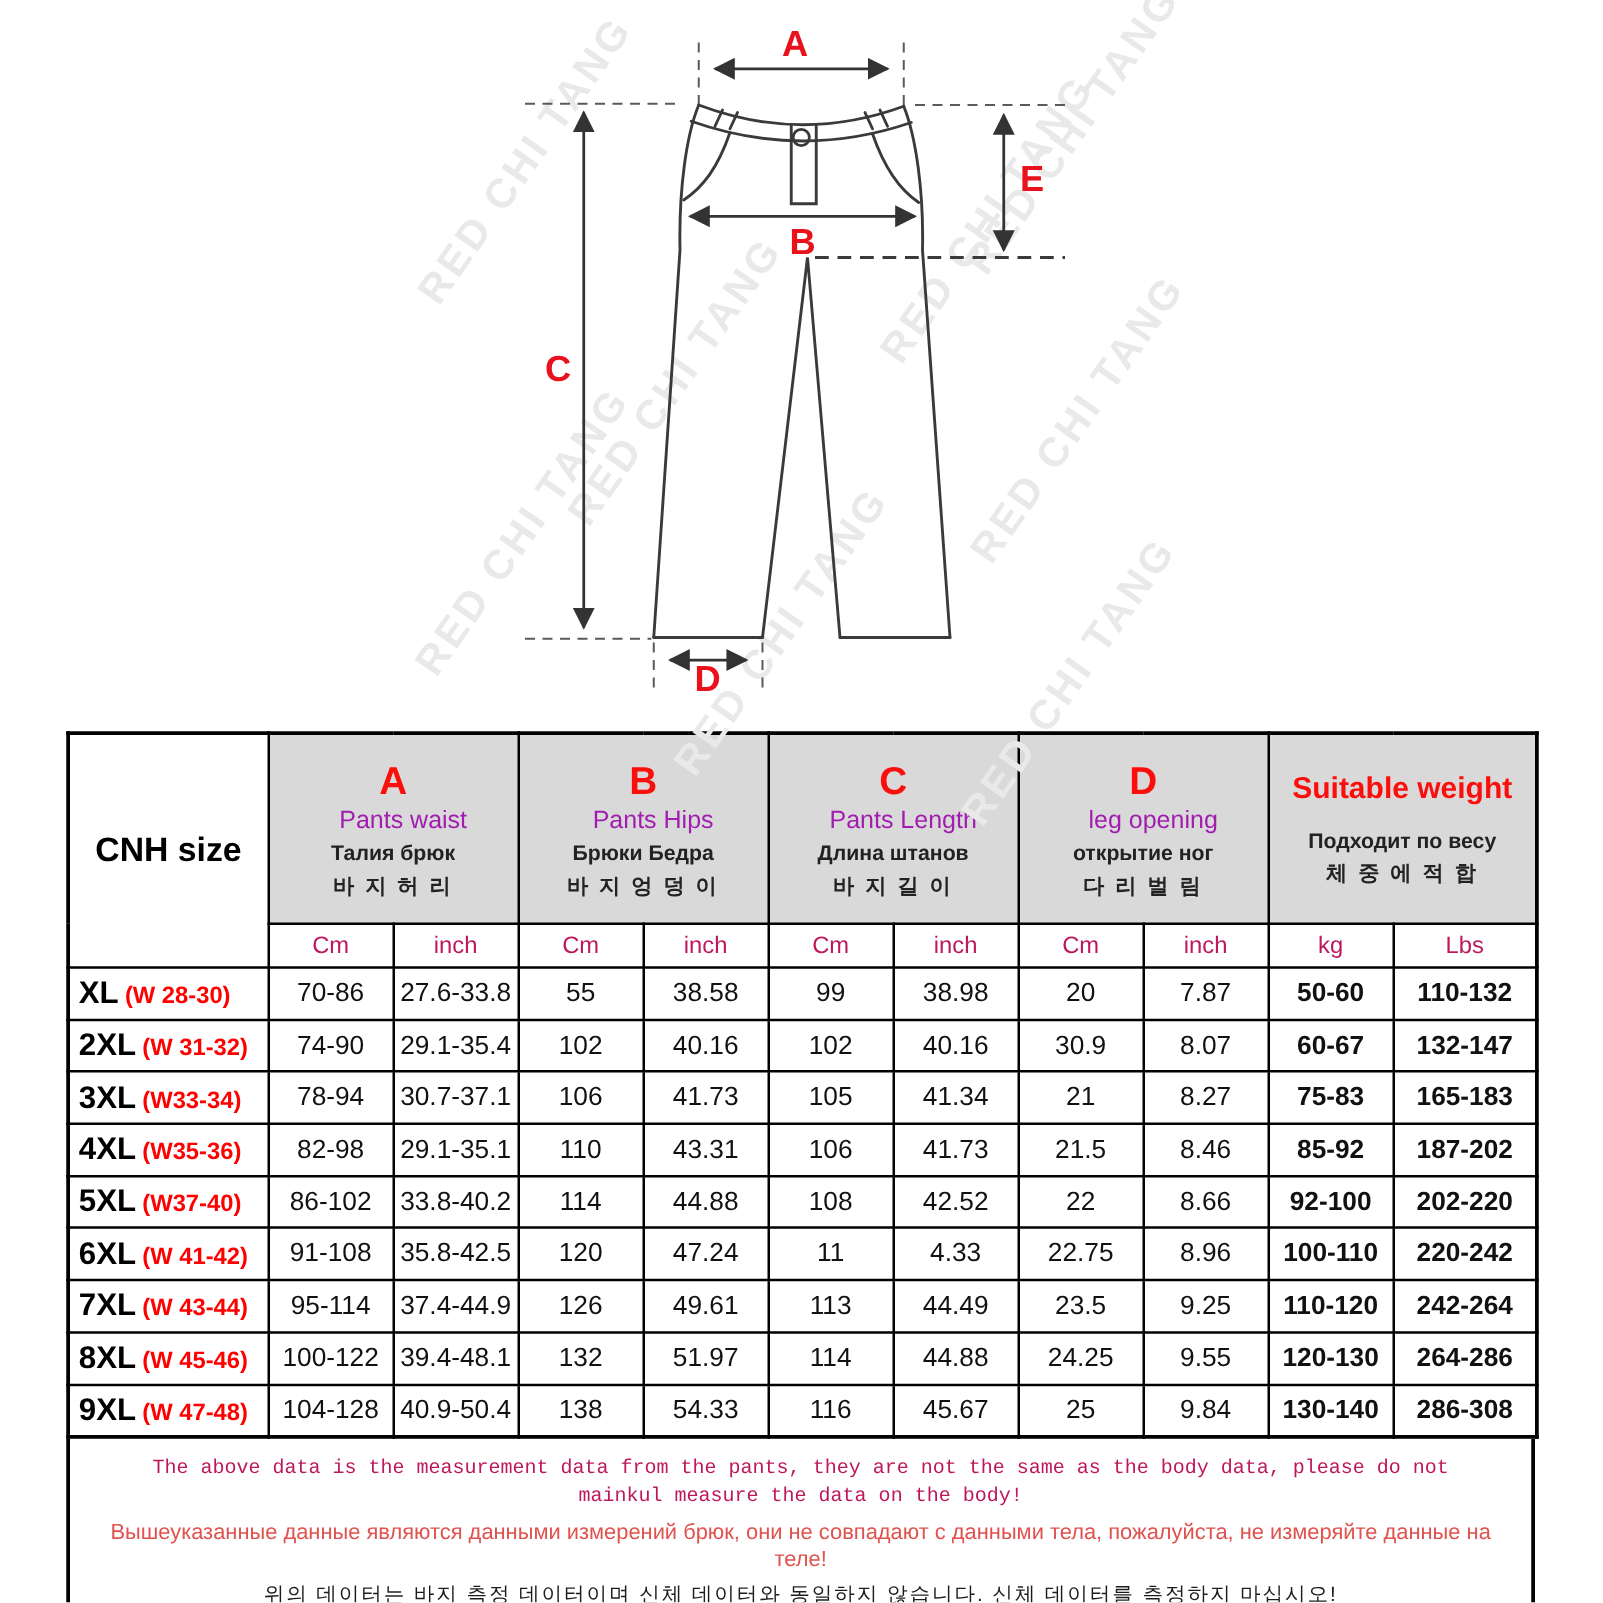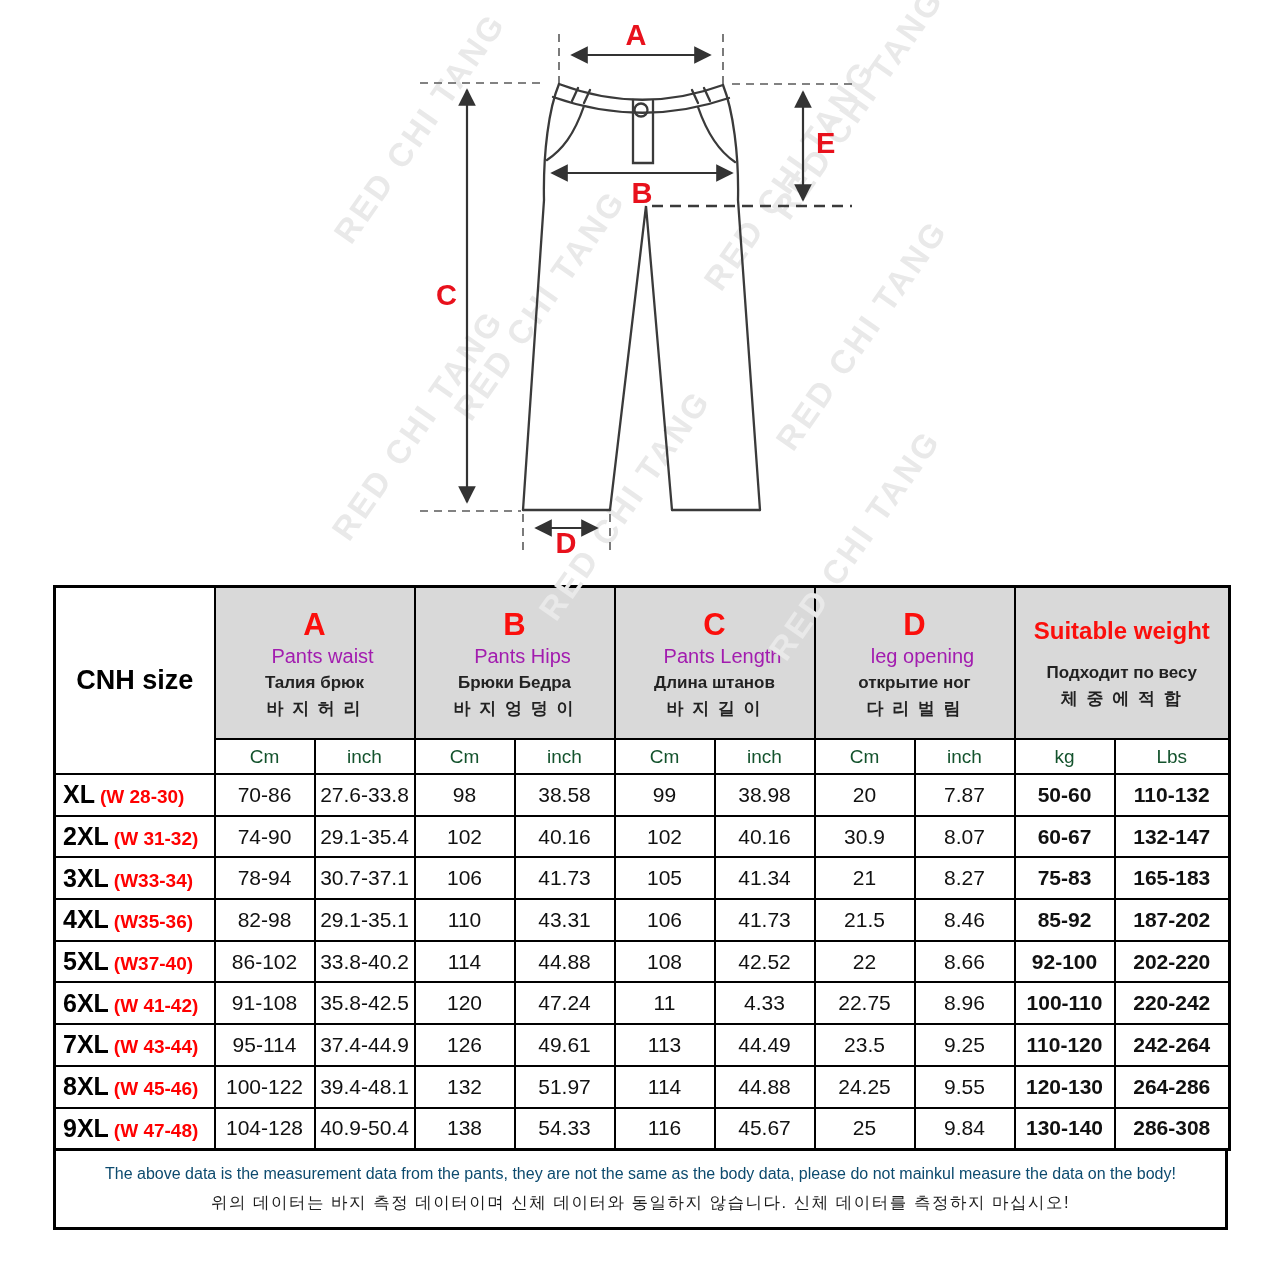--- a/index.html
+++ b/index.html
@@ -22,33 +22,33 @@
              border:3px solid #000;}
   table.size th,table.size td{border:2px solid #000;padding:0;text-align:center;
              vertical-align:middle;overflow:hidden;}
   .cnh{background:#fff;font-size:27px;font-weight:bold;letter-spacing:0;border-radius:11px;}
   .ghead{background:#d9d9d9;height:150px;}
   .letter{color:#fb0f0c;font-size:31px;font-weight:bold;line-height:1.1;margin-top:2px;}
   .letter.wt{font-size:24px;margin-bottom:18px;}
   .gen{font-size:20px;font-weight:normal;color:#a21caf;margin-top:2px;margin-left:16px;}
   .gru{font-size:17px;color:#222;margin-top:5px;}
   .gko{font-size:17px;color:#222;margin-top:4px;letter-spacing:2px;}
-  tr.units td{height:33px;font-size:19px;background:#fff;color:#14532d;}
+  tr.units td{height:33px;font-size:19px;background:#fff;color:#be185d;}
   tr.datarow td{height:39.7px;font-size:21px;color:#111;background:#fff;}
   td.sizecell{background:#ffff00;text-align:left !important;padding-left:7px !important;
               white-space:nowrap;}
   .sz{font-weight:800;font-size:25px;color:#000;}
   .szw{font-weight:bold;font-size:19px;color:#f00;margin-left:5px;}
   td.kg{color:#e8101d;font-weight:bold;border-radius:20px;}
   td.lbs{color:#2b5fc7;font-weight:bold;}
   
   .footer{width:1175px;margin-left:53px;box-sizing:border-box;
           border:3px solid #000;border-top:none;
           padding:12px 30px 13px;text-align:center;}
-  .f-en{font-family:Liberation Sans, sans-serif;font-size:16px;line-height:1.4;color:#0c4a6e;}
+  .f-en{font-family:Liberation Mono, monospace;font-size:16px;line-height:1.4;color:#be185d;}
   .f-ru{font-size:17.5px;color:#e0524e;margin-top:7px;line-height:1.25;}
   .f-ko{font-size:16.5px;color:#1c1c1c;margin-top:6px;letter-spacing:1.5px;}
 </style>
 </head>
 <body>
 
 <div class="canvas">
 
   <div class="diagram">
     <span class="wm" style="left:420px;top:128px;">RED CHI TANG</span>
@@ -161,21 +161,21 @@
       <td>Cm</td>
       <td>inch</td>
       <td>kg</td>
       <td>Lbs</td>
     </tr>
 
     <tr class="datarow">
       <td class="sizecell"><span class="sz">XL</span><span class="szw">(W 28-30)</span></td>
       <td>70-86</td>
       <td>27.6-33.8</td>
-      <td>98</td>
+      <td>55</td>
       <td>38.58</td>
       <td>99</td>
       <td>38.98</td>
       <td>20</td>
       <td>7.87</td>
       <td class="kg">50-60</td>
       <td class="lbs">110-132</td>
     </tr>
     <tr class="datarow">
       <td class="sizecell"><span class="sz">2XL</span><span class="szw">(W 31-32)</span></td>
@@ -279,16 +279,17 @@
       <td>25</td>
       <td>9.84</td>
       <td class="kg">130-140</td>
       <td class="lbs">286-308</td>
     </tr>
   </tbody>
     </table>
 
   <div class="footer">
     <div class="f-en">The above data is the measurement data from the pants, they are not the same as the body data, please do not mainkul measure the data on the body!</div>
+    <div class="f-ru">Вышеуказанные данные являются данными измерений брюк, они не совпадают с данными тела, пожалуйста, не измеряйте данные на теле!</div>
     <div class="f-ko">위의 데이터는 바지 측정 데이터이며 신체 데이터와 동일하지 않습니다. 신체 데이터를 측정하지 마십시오!</div>
   </div>
 
 </div>
 
 </body></html>

